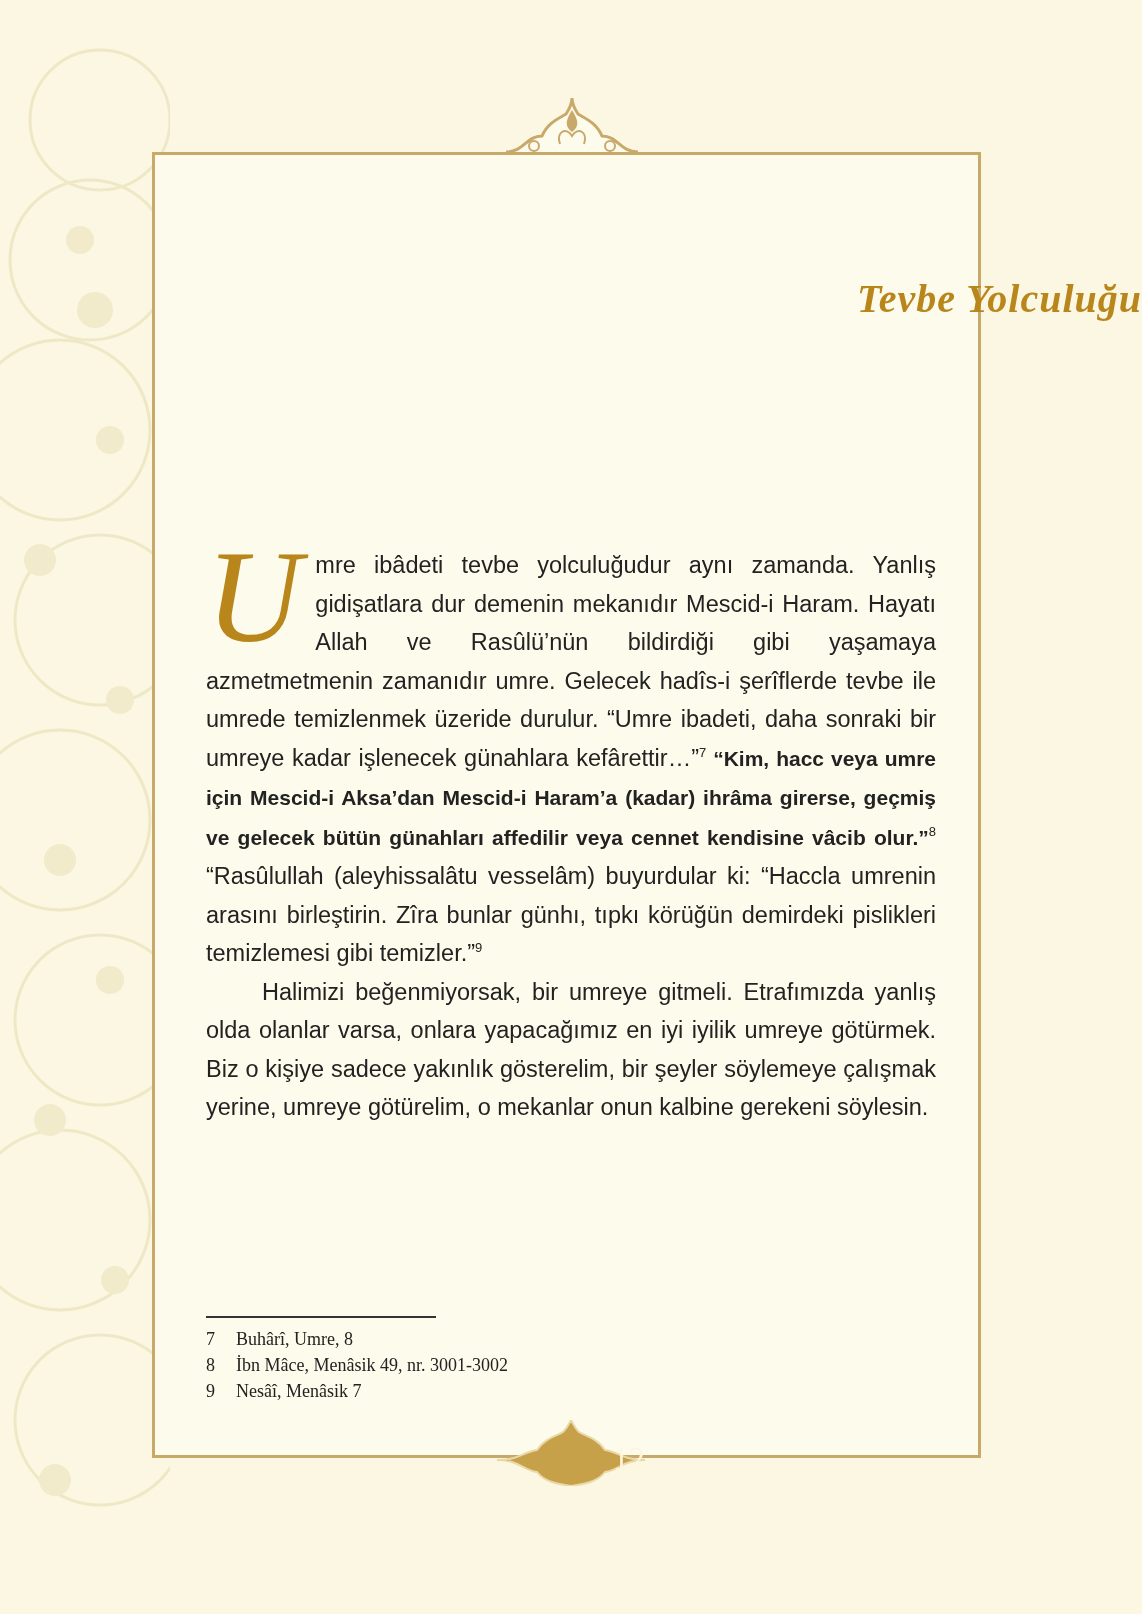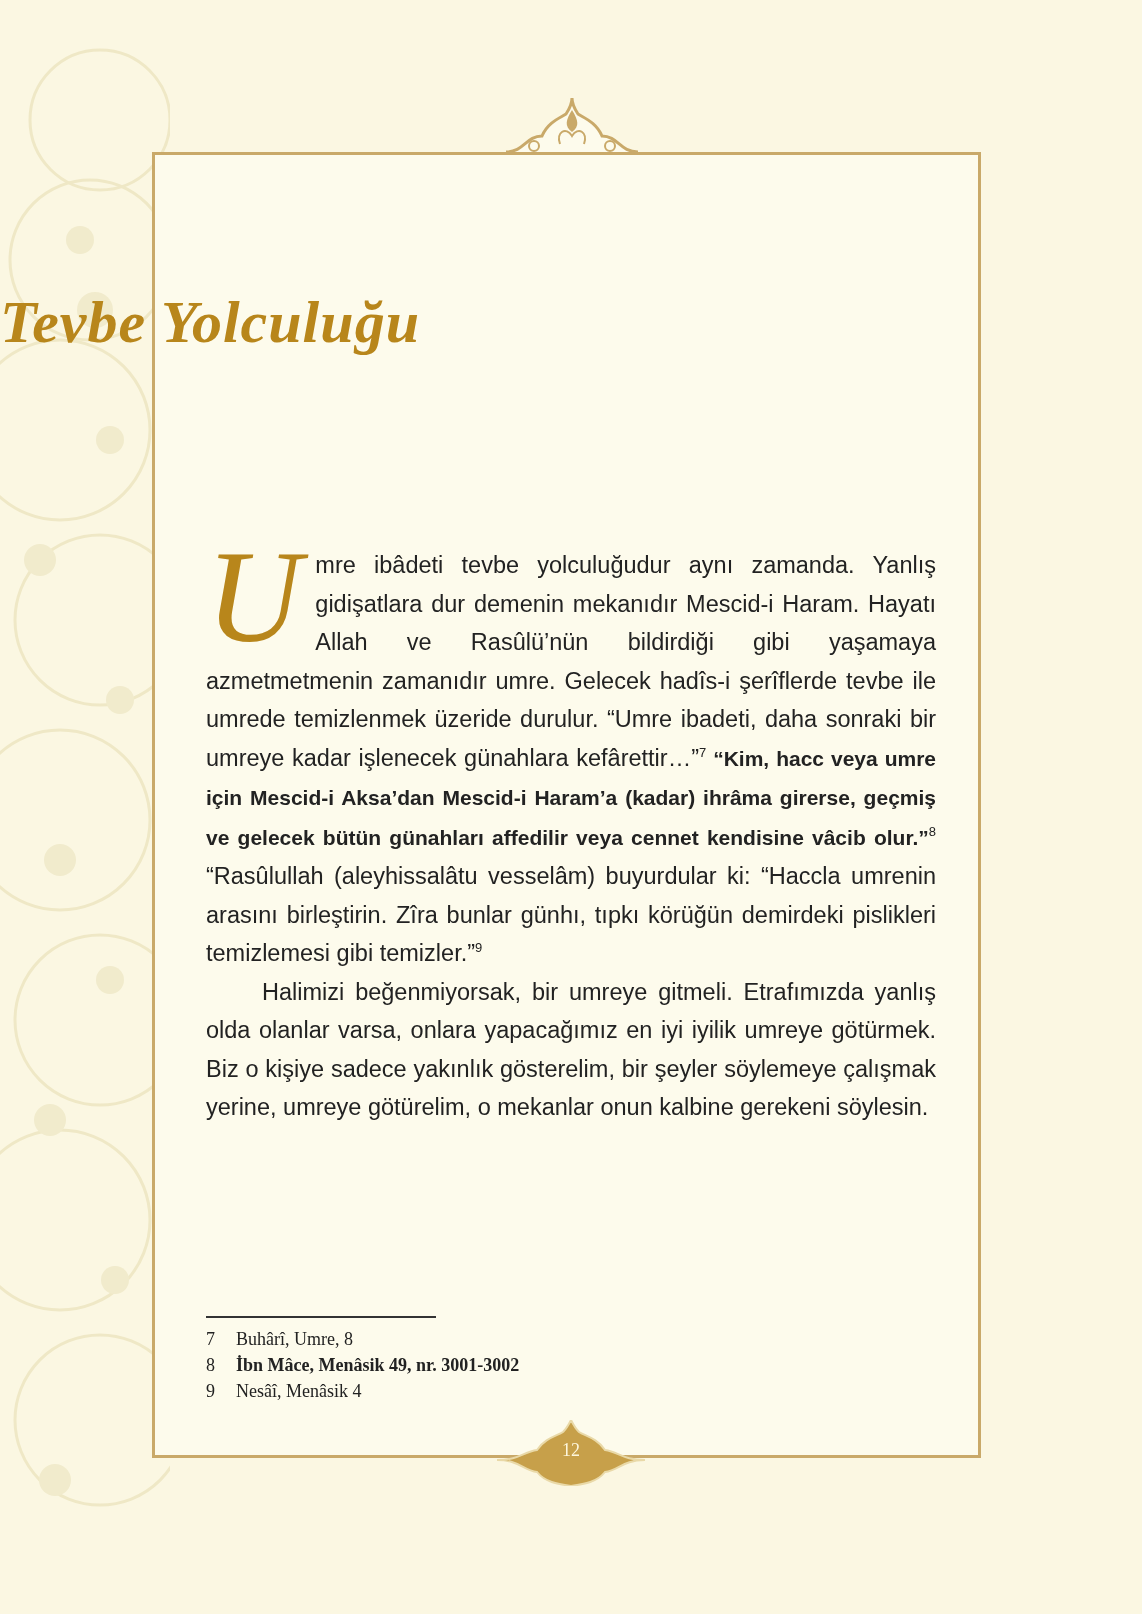--- a/index.html
+++ b/index.html
@@ -9,27 +9,27 @@
     font-family:"DejaVu Serif", serif;
   }
   .bg-ornament { position:absolute; left:0; top:0; width:170px; height:1614px; }
   .frame {
     position:absolute; left:152px; top:152px; width:829px; height:1306px;
     border:3px solid #c9a969; box-sizing:border-box; background:#fdfbec;
   }
   .crown-top { position:absolute; left:504px; top:96px; width:136px; height:64px; }
   .medallion { position:absolute; left:497px; top:1420px; width:148px; height:66px; }
   .page-number {
-    position:absolute; left:497px; top:1440px; width:148px; text-align:center;
-    font-family:"Liberation Serif", serif; font-size:18px; color:#fdf6dc;
+    position:absolute; left:497px; top:1440px; width:148px; text-align:right;
+    font-family:"Liberation Serif", serif; font-size:32px; color:#fdf6dc;
   }
   .title {
-    position:absolute; left:0; top:248px; width:1142px; text-align:left;
+    position:absolute; left:0; top:248px; width:1142px; text-align:right;
     font-family:"Liberation Serif", serif; font-style:italic;
-    font-size:60px; color:#b8861b; letter-spacing:1px;
+    font-size:40px; color:#b8861b; letter-spacing:1px;
   }
   .body-text {
     position:absolute; left:206px; top:546px; width:730px;
     font-family:"Liberation Sans", sans-serif; font-size:23.5px; line-height:38.5px;
     color:#222; text-align:justify; font-stretch:condensed;
   }
   .para { margin:0; }
   .para + .para { text-indent:56px; }
   .dropcap {
     float:left; font-family:"Liberation Serif", serif; font-style:italic;
@@ -38,21 +38,21 @@
   }
   .bold { font-family:Liberation Sans, sans-serif; font-weight:bold; font-size:21px; }
   sup { font-size:13px; line-height:0; vertical-align:super; }
   .fn-rule { position:absolute; left:206px; top:1316px; width:230px; height:2px; background:#333; }
   .footnotes {
     position:absolute; left:206px; top:1326px; width:700px;
     font-family:"Liberation Serif", serif; font-size:18px; line-height:26px; color:#222;
   }
   .fn { display:flex; }
   .fn-num { width:30px; }
-  .fn.bold-fn .fn-text { font-weight:bold; }
+  .fn.bold-fn .fn-text { font-weight:normal; }
 </style>
 </head>
 <body>
 
 <svg class="bg-ornament" viewBox="0 0 170 1614">
   <g fill="none" stroke="#efe8c6" stroke-width="3">
     <circle cx="100" cy="120" r="70"></circle>
       <circle cx="90" cy="260" r="80"></circle>
     <circle cx="60" cy="430" r="90"></circle>
       <circle cx="100" cy="620" r="85"></circle>
@@ -99,20 +99,20 @@
   <div class="fn">
     <span class="fn-num">7</span>
     <span class="fn-text">Buhârî, Umre, 8</span>
   </div>
   <div class="fn bold-fn">
     <span class="fn-num">8</span>
     <span class="fn-text">İbn Mâce, Menâsik 49, nr. 3001-3002</span>
   </div>
   <div class="fn">
     <span class="fn-num">9</span>
-    <span class="fn-text">Nesâî, Menâsik 4</span>
+    <span class="fn-text">Nesâî, Menâsik 7</span>
   </div>
 </div>
 
 <svg class="medallion" viewBox="0 0 148 66">
   <path d="M0 40 C22 40 26 32 40 30 C48 18 60 16 66 12 C70 8 72 4 74 0 C76 4 78 8 82 12 C88 16 100 18 108 30 C122 32 126 40 148 40 C126 40 122 50 108 52 C100 62 88 64 74 66 C60 64 48 62 40 52 C26 50 22 40 0 40 Z" fill="#c7a04a" stroke="#e9d9a8" stroke-width="2"></path>
 </svg>
 <div class="page-number">12</div>
 
 </body></html>

